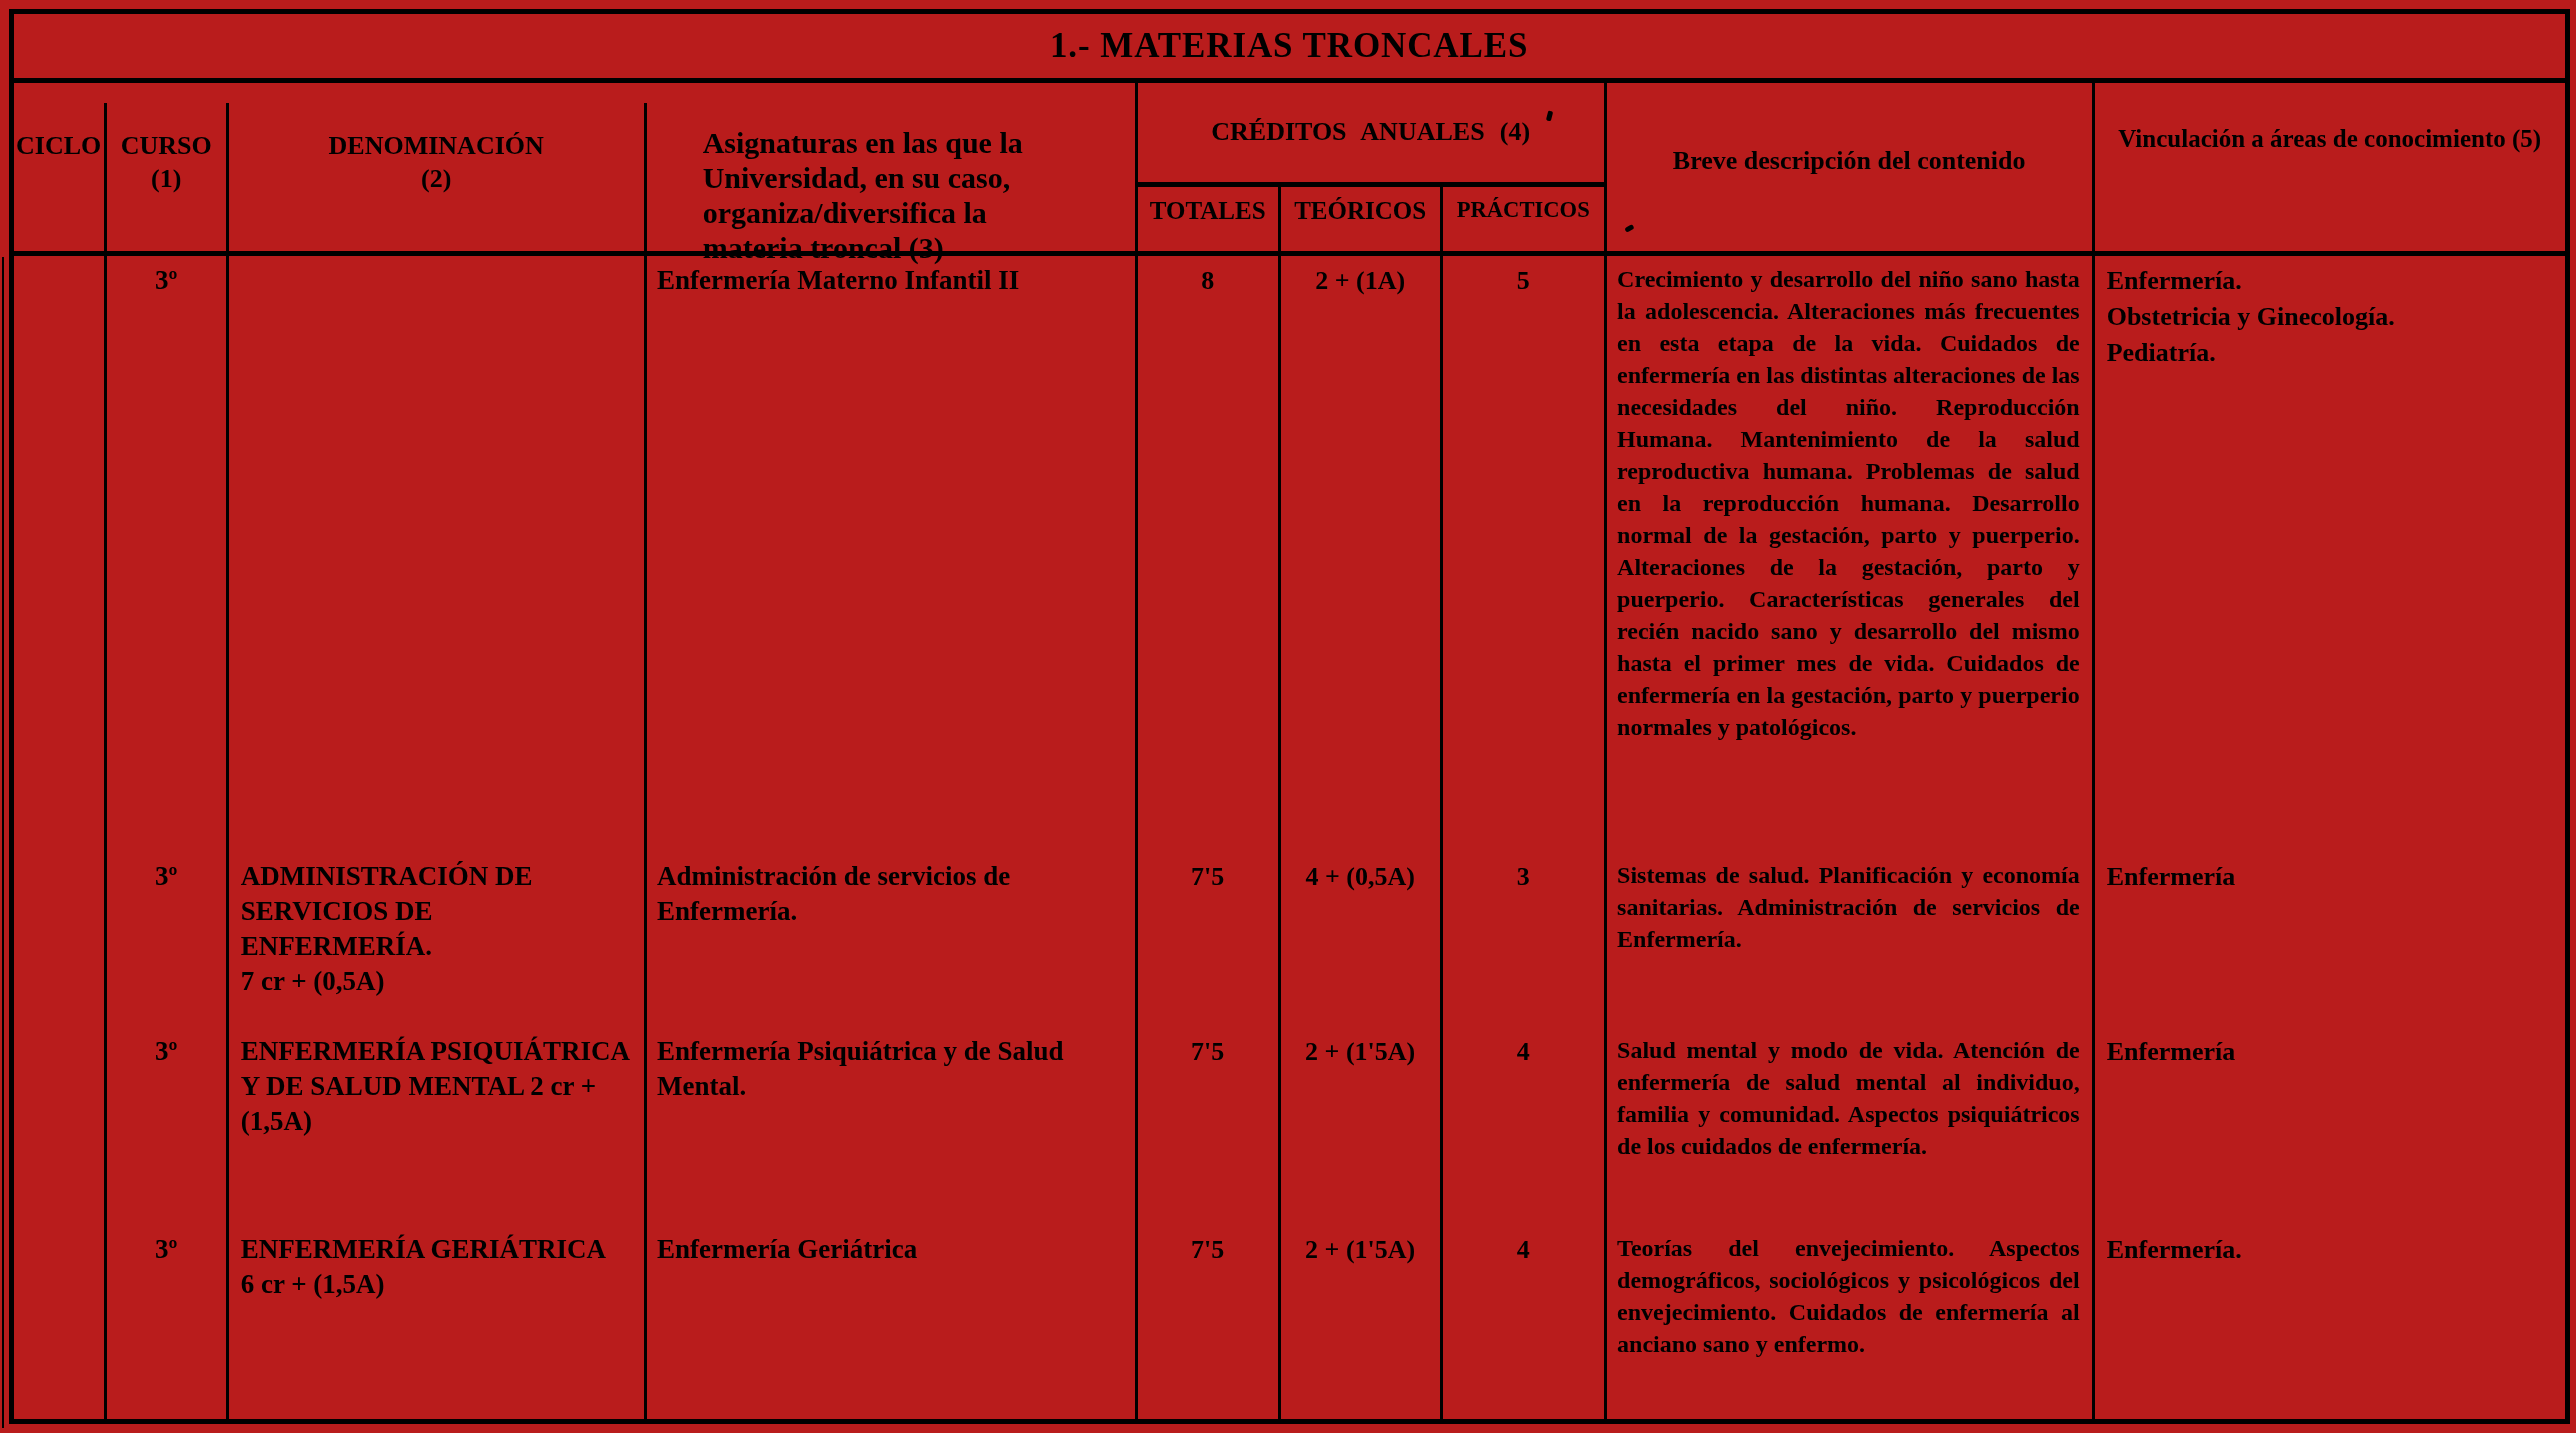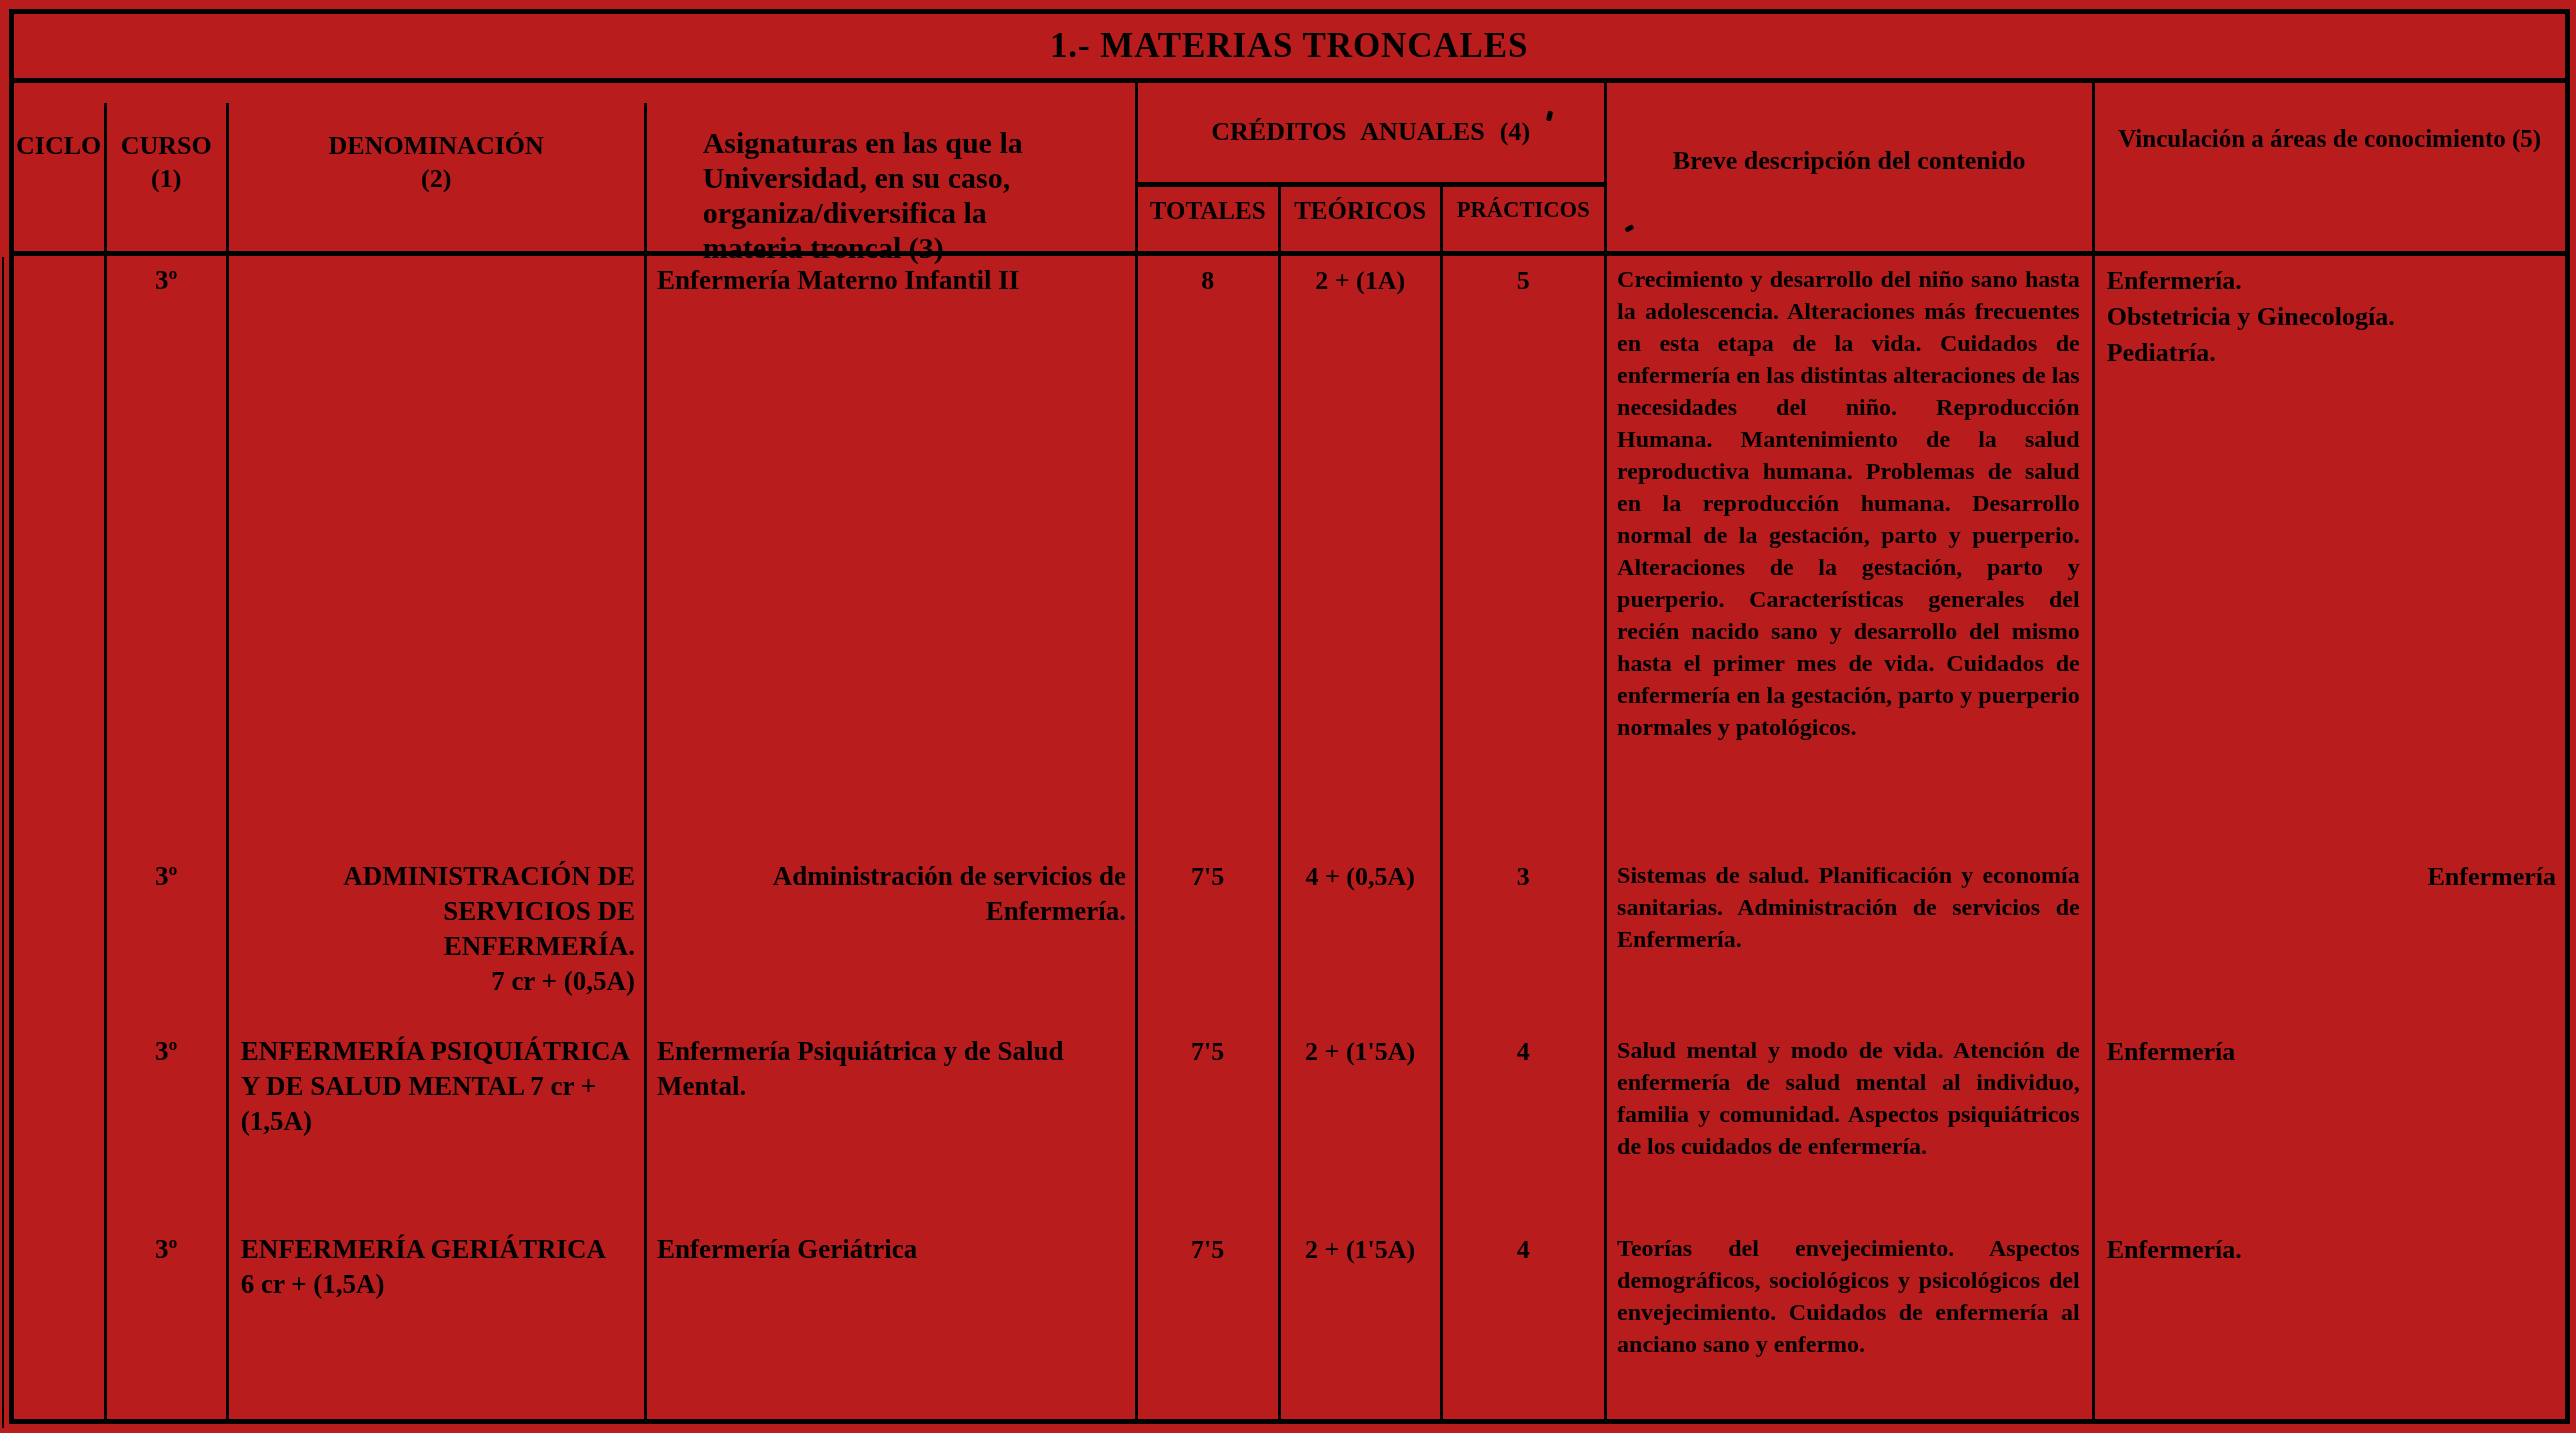--- a/index.html
+++ b/index.html
@@ -48,21 +48,21 @@
   .cred-sub{flex:1;display:grid;grid-template-columns:143px 162px 1fr;}
   .cred-sub > div{border-right:3.5px solid #000;box-sizing:border-box;text-align:center;padding-top:10.4px;font-size:25px;}
   .cred-sub > div:last-child{border-right:none;font-size:22.6px;}
   .hc-desc{display:flex;justify-content:center;padding-top:63px;text-align:center;}
   .hc-vinc{display:flex;justify-content:center;padding-top:42px;text-align:center;font-size:25px;}
   
   .body-row{flex:1 1 auto;position:relative;}
   .bcol{border-right:3.5px solid #000;box-sizing:border-box;position:relative;height:100%;padding-left:36px;}
   .bcol:last-child{border-right:none;}
   .entry{position:absolute;left:0;right:0;}
-  .e1{top:7.8px;}  .e2{top:603px;text-align:right;}  .e3{top:778px;}  .e4{top:976px;}
+  .e1{top:7.8px;}  .e2{top:603px;}  .e3{top:778px;}  .e4{top:976px;}
   .val-center{text-align:center;font-size:26px;line-height:35px;}
   .curso-val{text-align:center;font-size:27px;line-height:35px;}
   .denom-val{padding:0 8.7px 0 12px;font-size:27px;line-height:35px;white-space:pre-line;}
   .asig-val{padding:0 8.7px 0 10.4px;font-size:27px;line-height:35px;white-space:pre-line;}
   .desc-val{padding:0 12px 0 10.4px;font-size:24px;line-height:32px;text-align:justify;}
   .vinc-val{padding:0 8.7px 0 12px;font-size:26px;line-height:36px;white-space:pre-line;}
   
   .artifact{position:absolute;background:#000;}
   .artifact-tick{left:1547px;top:111px;width:5.2px;height:10.4px;transform:rotate(14deg);border-radius:1.7px;}
   .artifact-comma{left:1625px;top:226px;width:8.7px;height:5.2px;transform:rotate(-30deg);border-radius:2.6px;}
@@ -118,21 +118,21 @@
         <div class="entry e3 curso-val">3º</div>
         <div class="entry e4 curso-val">3º</div>
       </div>
 
       <div class="bcol">
         <div class="entry e2 denom-val">ADMINISTRACIÓN DE
 SERVICIOS DE
 ENFERMERÍA.
 7 cr + (0,5A)</div>
         <div class="entry e3 denom-val">ENFERMERÍA PSIQUIÁTRICA
-Y DE SALUD MENTAL 7 cr +
+Y DE SALUD MENTAL 2 cr +
 (1,5A)</div>
         <div class="entry e4 denom-val">ENFERMERÍA GERIÁTRICA
 6 cr + (1,5A)</div>
       </div>
 
       <div class="bcol">
         <div class="entry e1 asig-val">Enfermería Materno Infantil II</div>
         <div class="entry e2 asig-val">Administración de servicios de
 Enfermería.</div>
         <div class="entry e3 asig-val">Enfermería Psiquiátrica y de Salud

